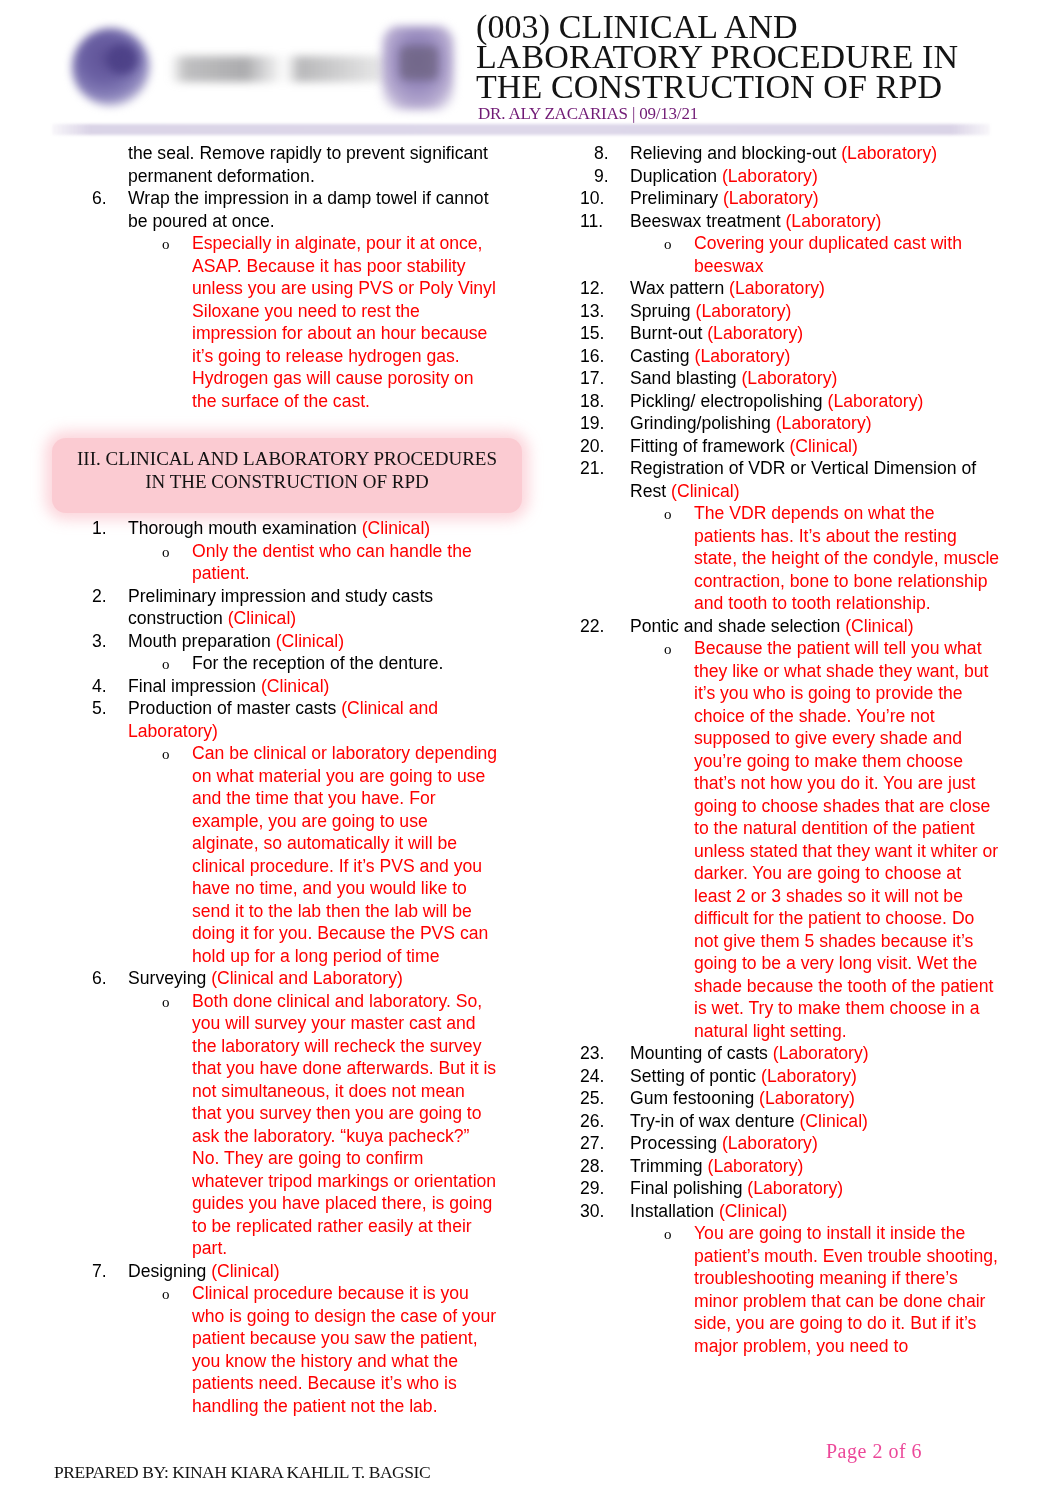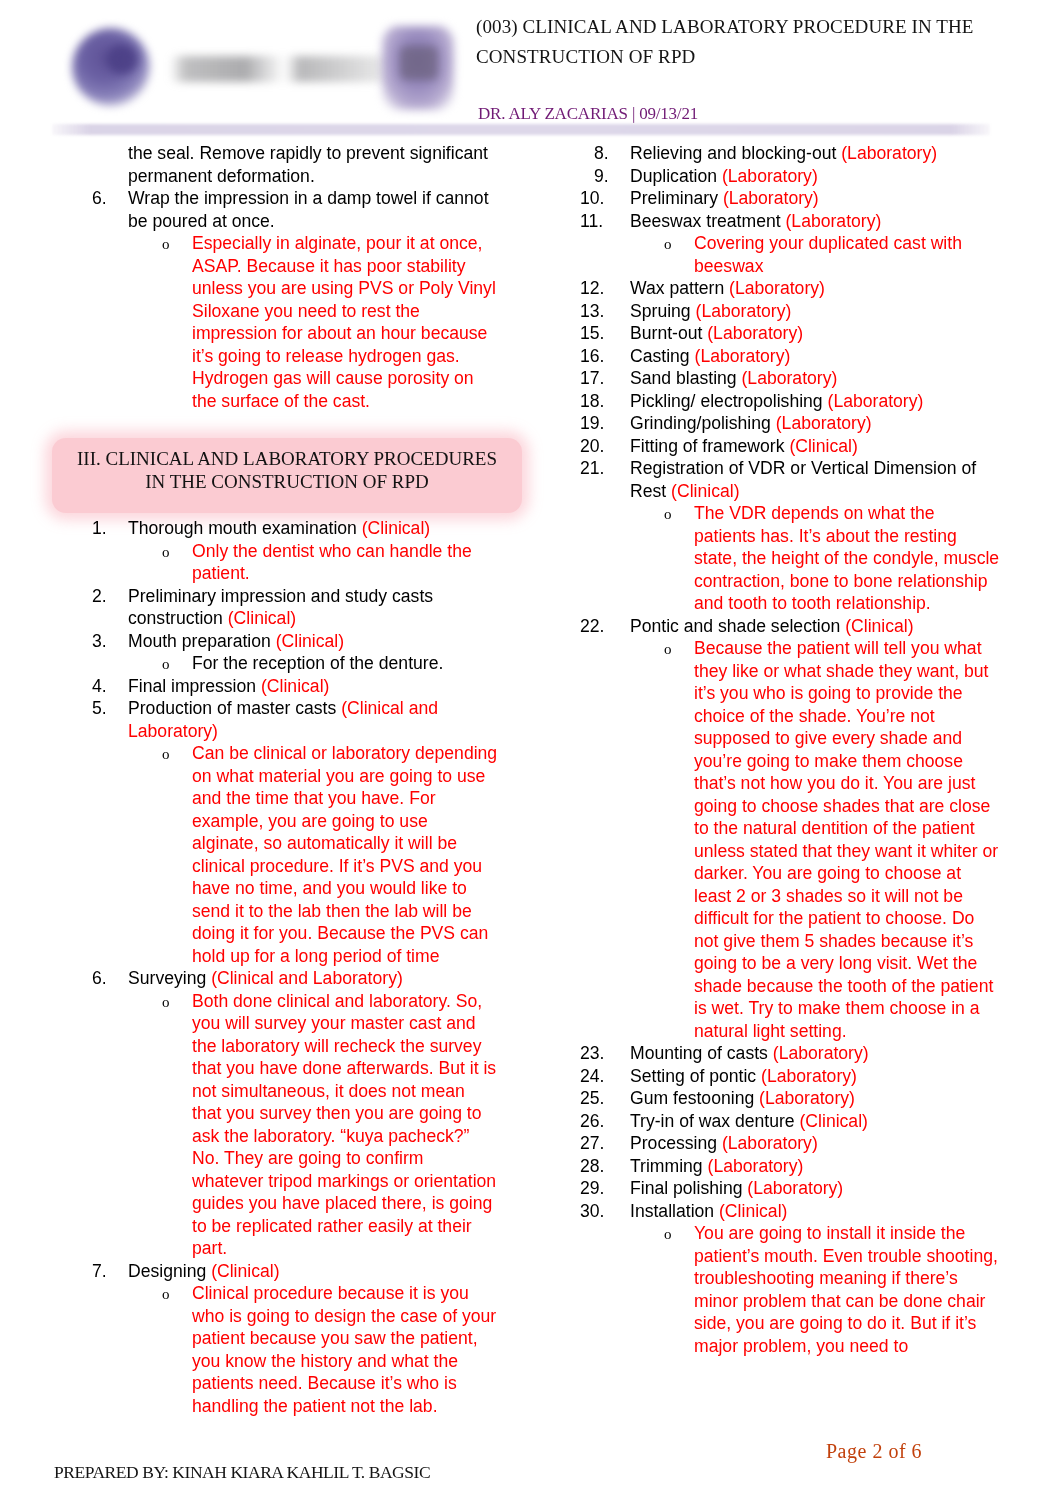--- a/index.html
+++ b/index.html
@@ -76,21 +76,21 @@
     background: #6e6480;
     opacity: .75;
     filter: blur(4px);
   }
 
   .header-title {
     position: absolute;
     left: 476px; top: 12px;
     width: 520px;
     font-family: "Liberation Serif", serif;
-    font-size: 19px;
+    font-size: 34px;
     line-height: 30px;
     letter-spacing: .1px;
     color: #141414;
   }
   .header-subtitle {
     position: absolute;
     left: 478px; top: 104px;
     font-family: "Liberation Serif", serif;
     font-size: 17px;
     line-height: 20px;
@@ -181,21 +181,21 @@
     line-height: 23px;
     color: #121212;
   }
 
   
   .footer-page {
     position: absolute;
     left: 826px; top: 1440px;
     font-family: "Liberation Serif", serif;
     font-size: 20px;
-    color: #c2410c;
+    color: #ec4899;
     letter-spacing: .5px;
   }
   .footer-prepared {
     position: absolute;
     left: 54px; top: 1462px;
     font-family: "Liberation Serif", serif;
     font-size: 17.5px;
     letter-spacing: -0.45px;
     color: #141414;
   }

